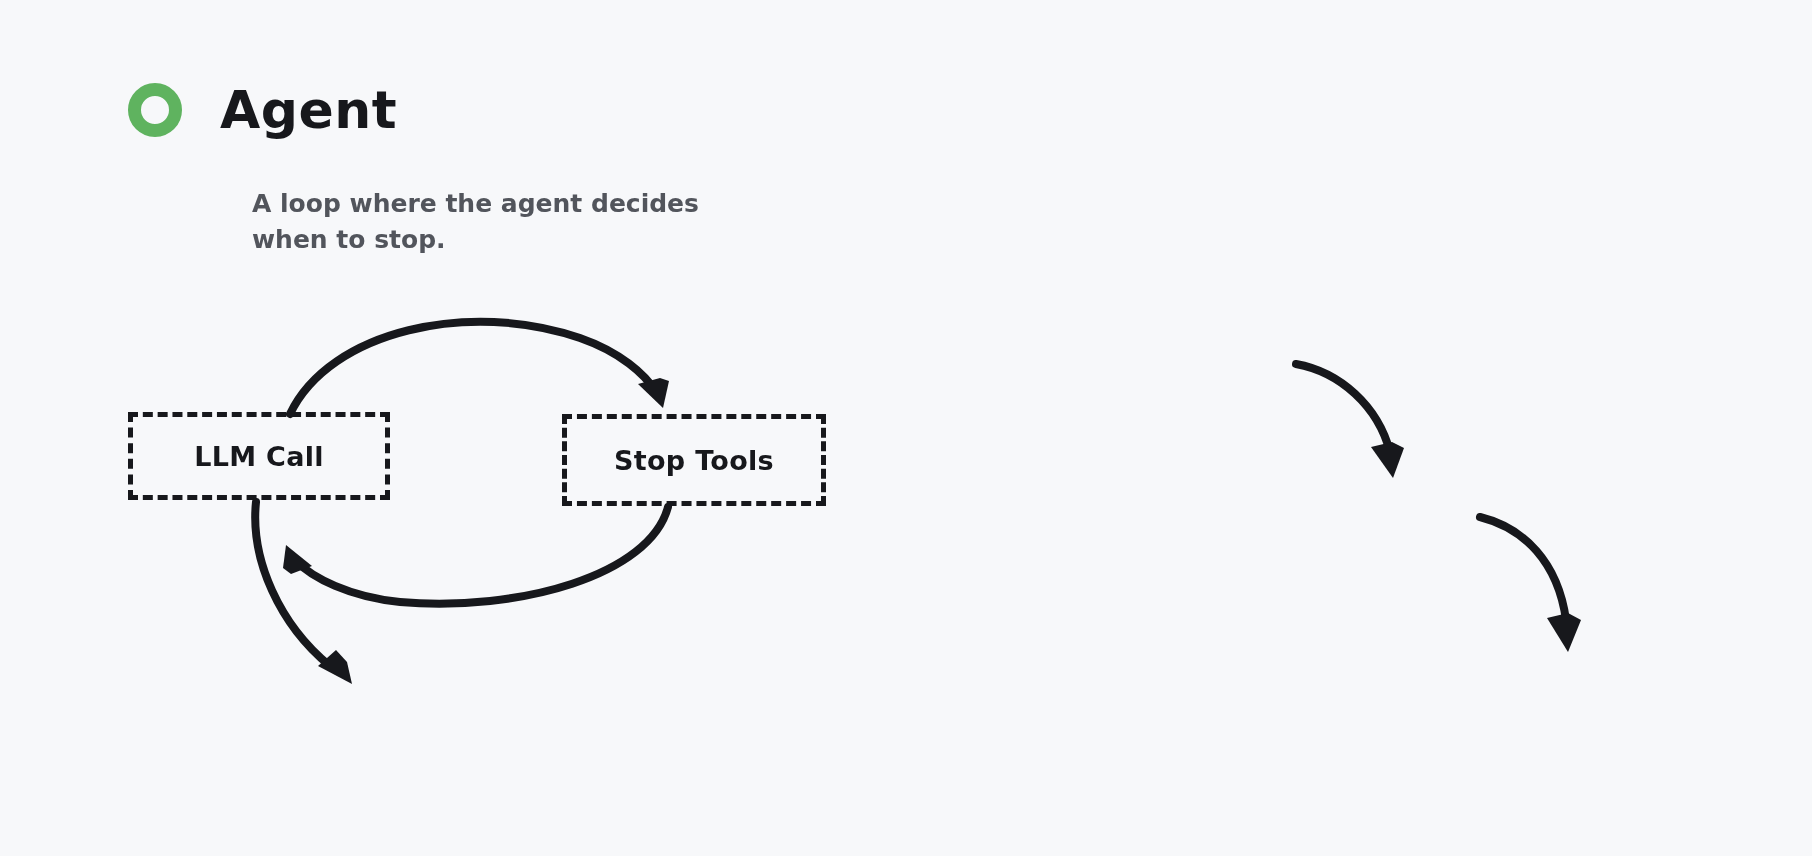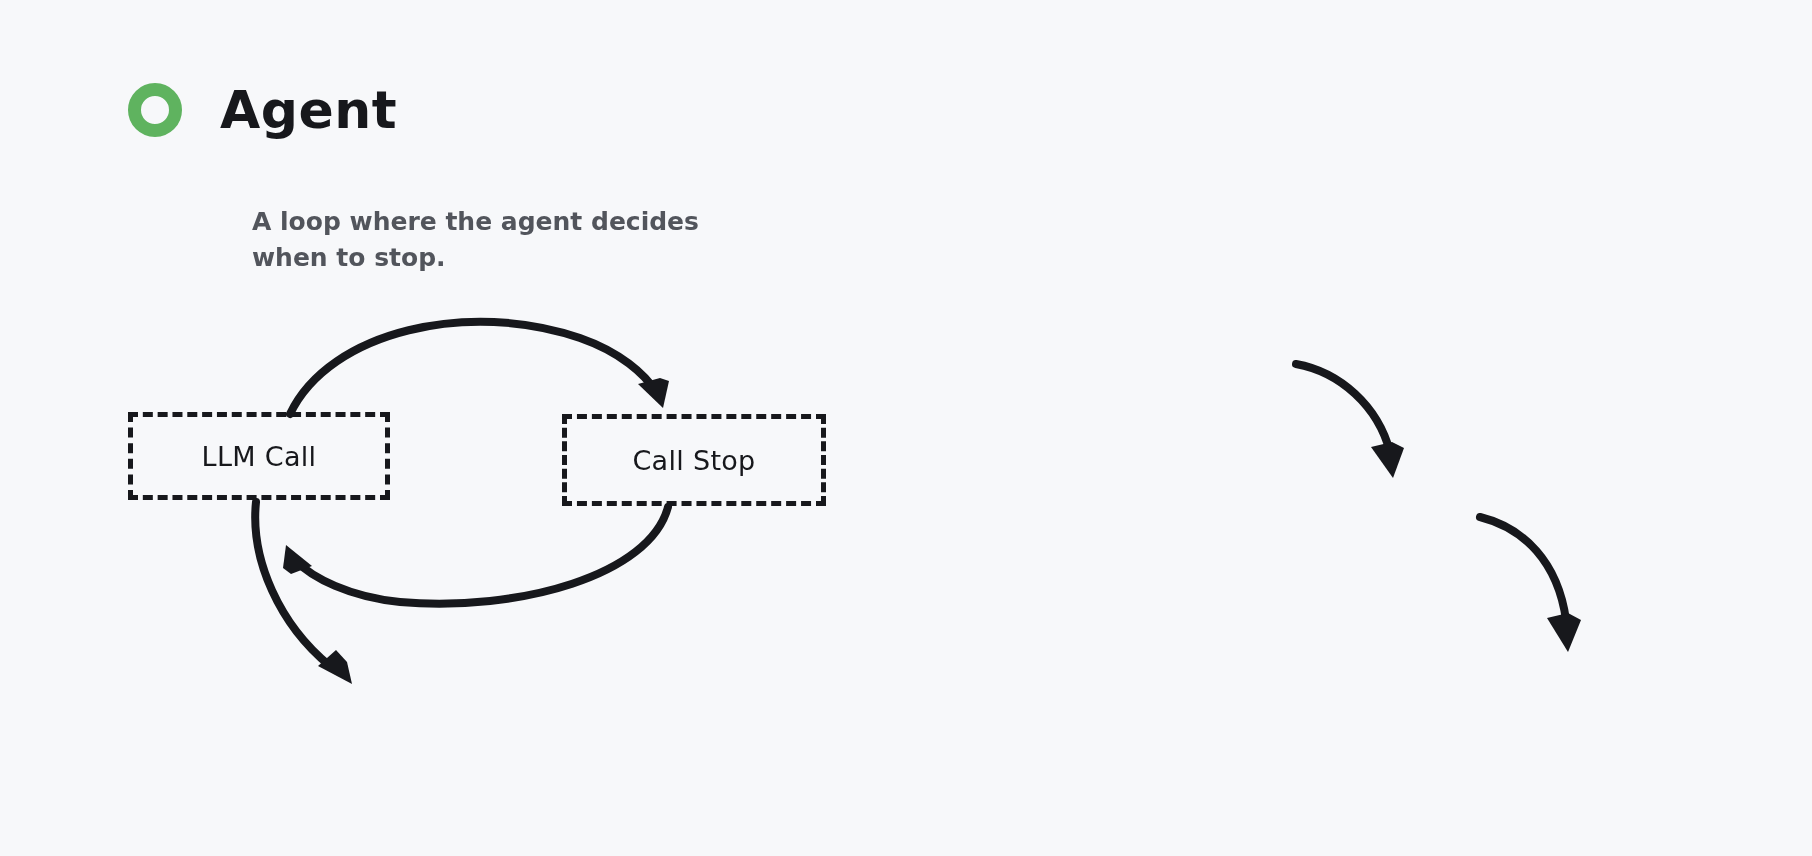--- a/index.html
+++ b/index.html
@@ -65,35 +65,35 @@
 
   .panel-subtitle {
     position: absolute;
     font-family: "DejaVu Sans", sans-serif;
     font-weight: 600;
     font-size: 25px;
     line-height: 1.42;
     color: #52555c;
     white-space: pre-line;
   }
-  #agent-subtitle { left: 252px; top: 204px; width: 520px; }
+  #agent-subtitle { left: 252px; top: 186px; width: 520px; }
 
   
   .node {
     position: absolute;
     box-sizing: border-box;
     border: 5px dashed #17181c;
     display: flex;
     align-items: center;
     justify-content: center;
     background: transparent;
   }
   .node-label {
     font-family: "DejaVu Sans", sans-serif;
-    font-weight: 400;
+    font-weight: 700;
     font-size: 27px;
     color: #17181c;
     letter-spacing: 0.3px;
     white-space: nowrap;
   }
 
   
   #node-llm-call   { left: 128px; top: 412px; width: 262px; height: 88px; }
   #node-call-tools { left: 562px; top: 414px; width: 264px; height: 92px; }
   #node-stop       { left: 363px; top: 678px; width: 244px; height: 88px; }
@@ -131,21 +131,21 @@
       <span class="panel-title" id="agent-title">Agent</span>
     </div>
 
     <div class="panel-subtitle" id="agent-subtitle">A loop where the agent decides when to stop.</div>
 
     <div class="node" id="node-llm-call">
       <span class="node-label">LLM Call</span>
     </div>
 
     <div class="node" id="node-call-tools">
-      <span class="node-label">Call Stop</span>
+      <span class="node-label">Stop Tools</span>
     </div>
 
   </div>
 
   <div class="panel" id="panel-workflow">
 
     
 
     
 

